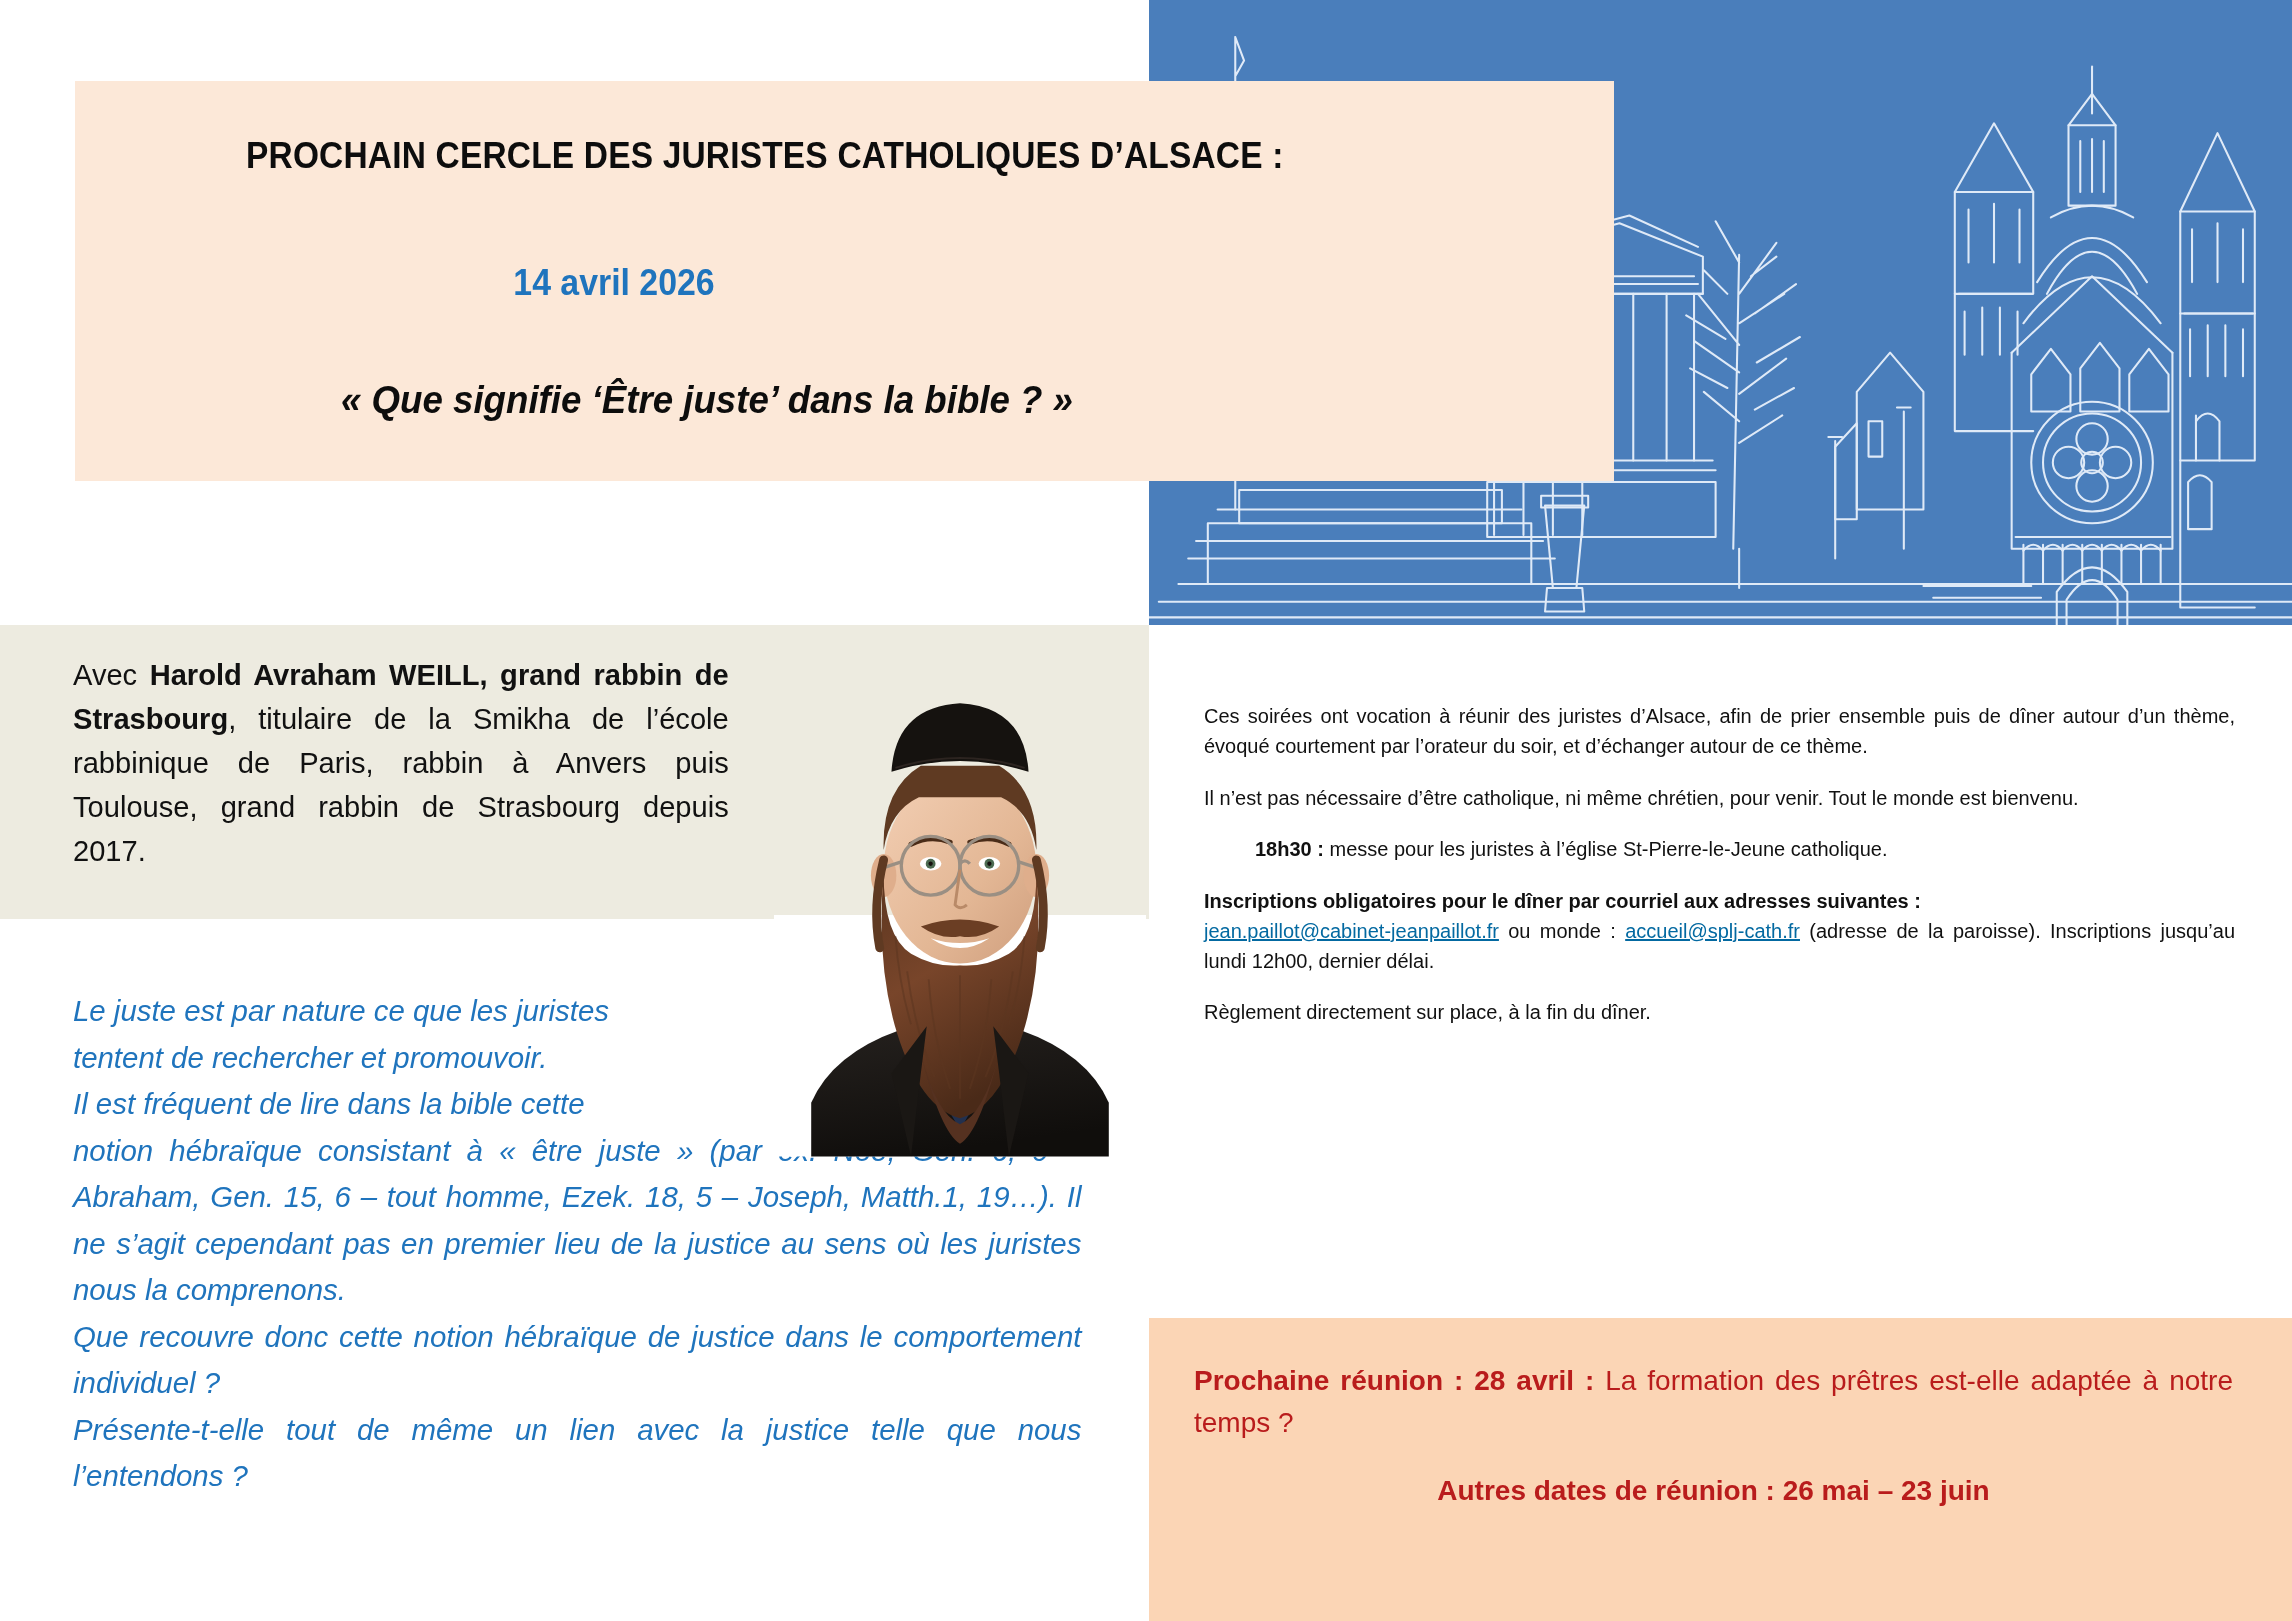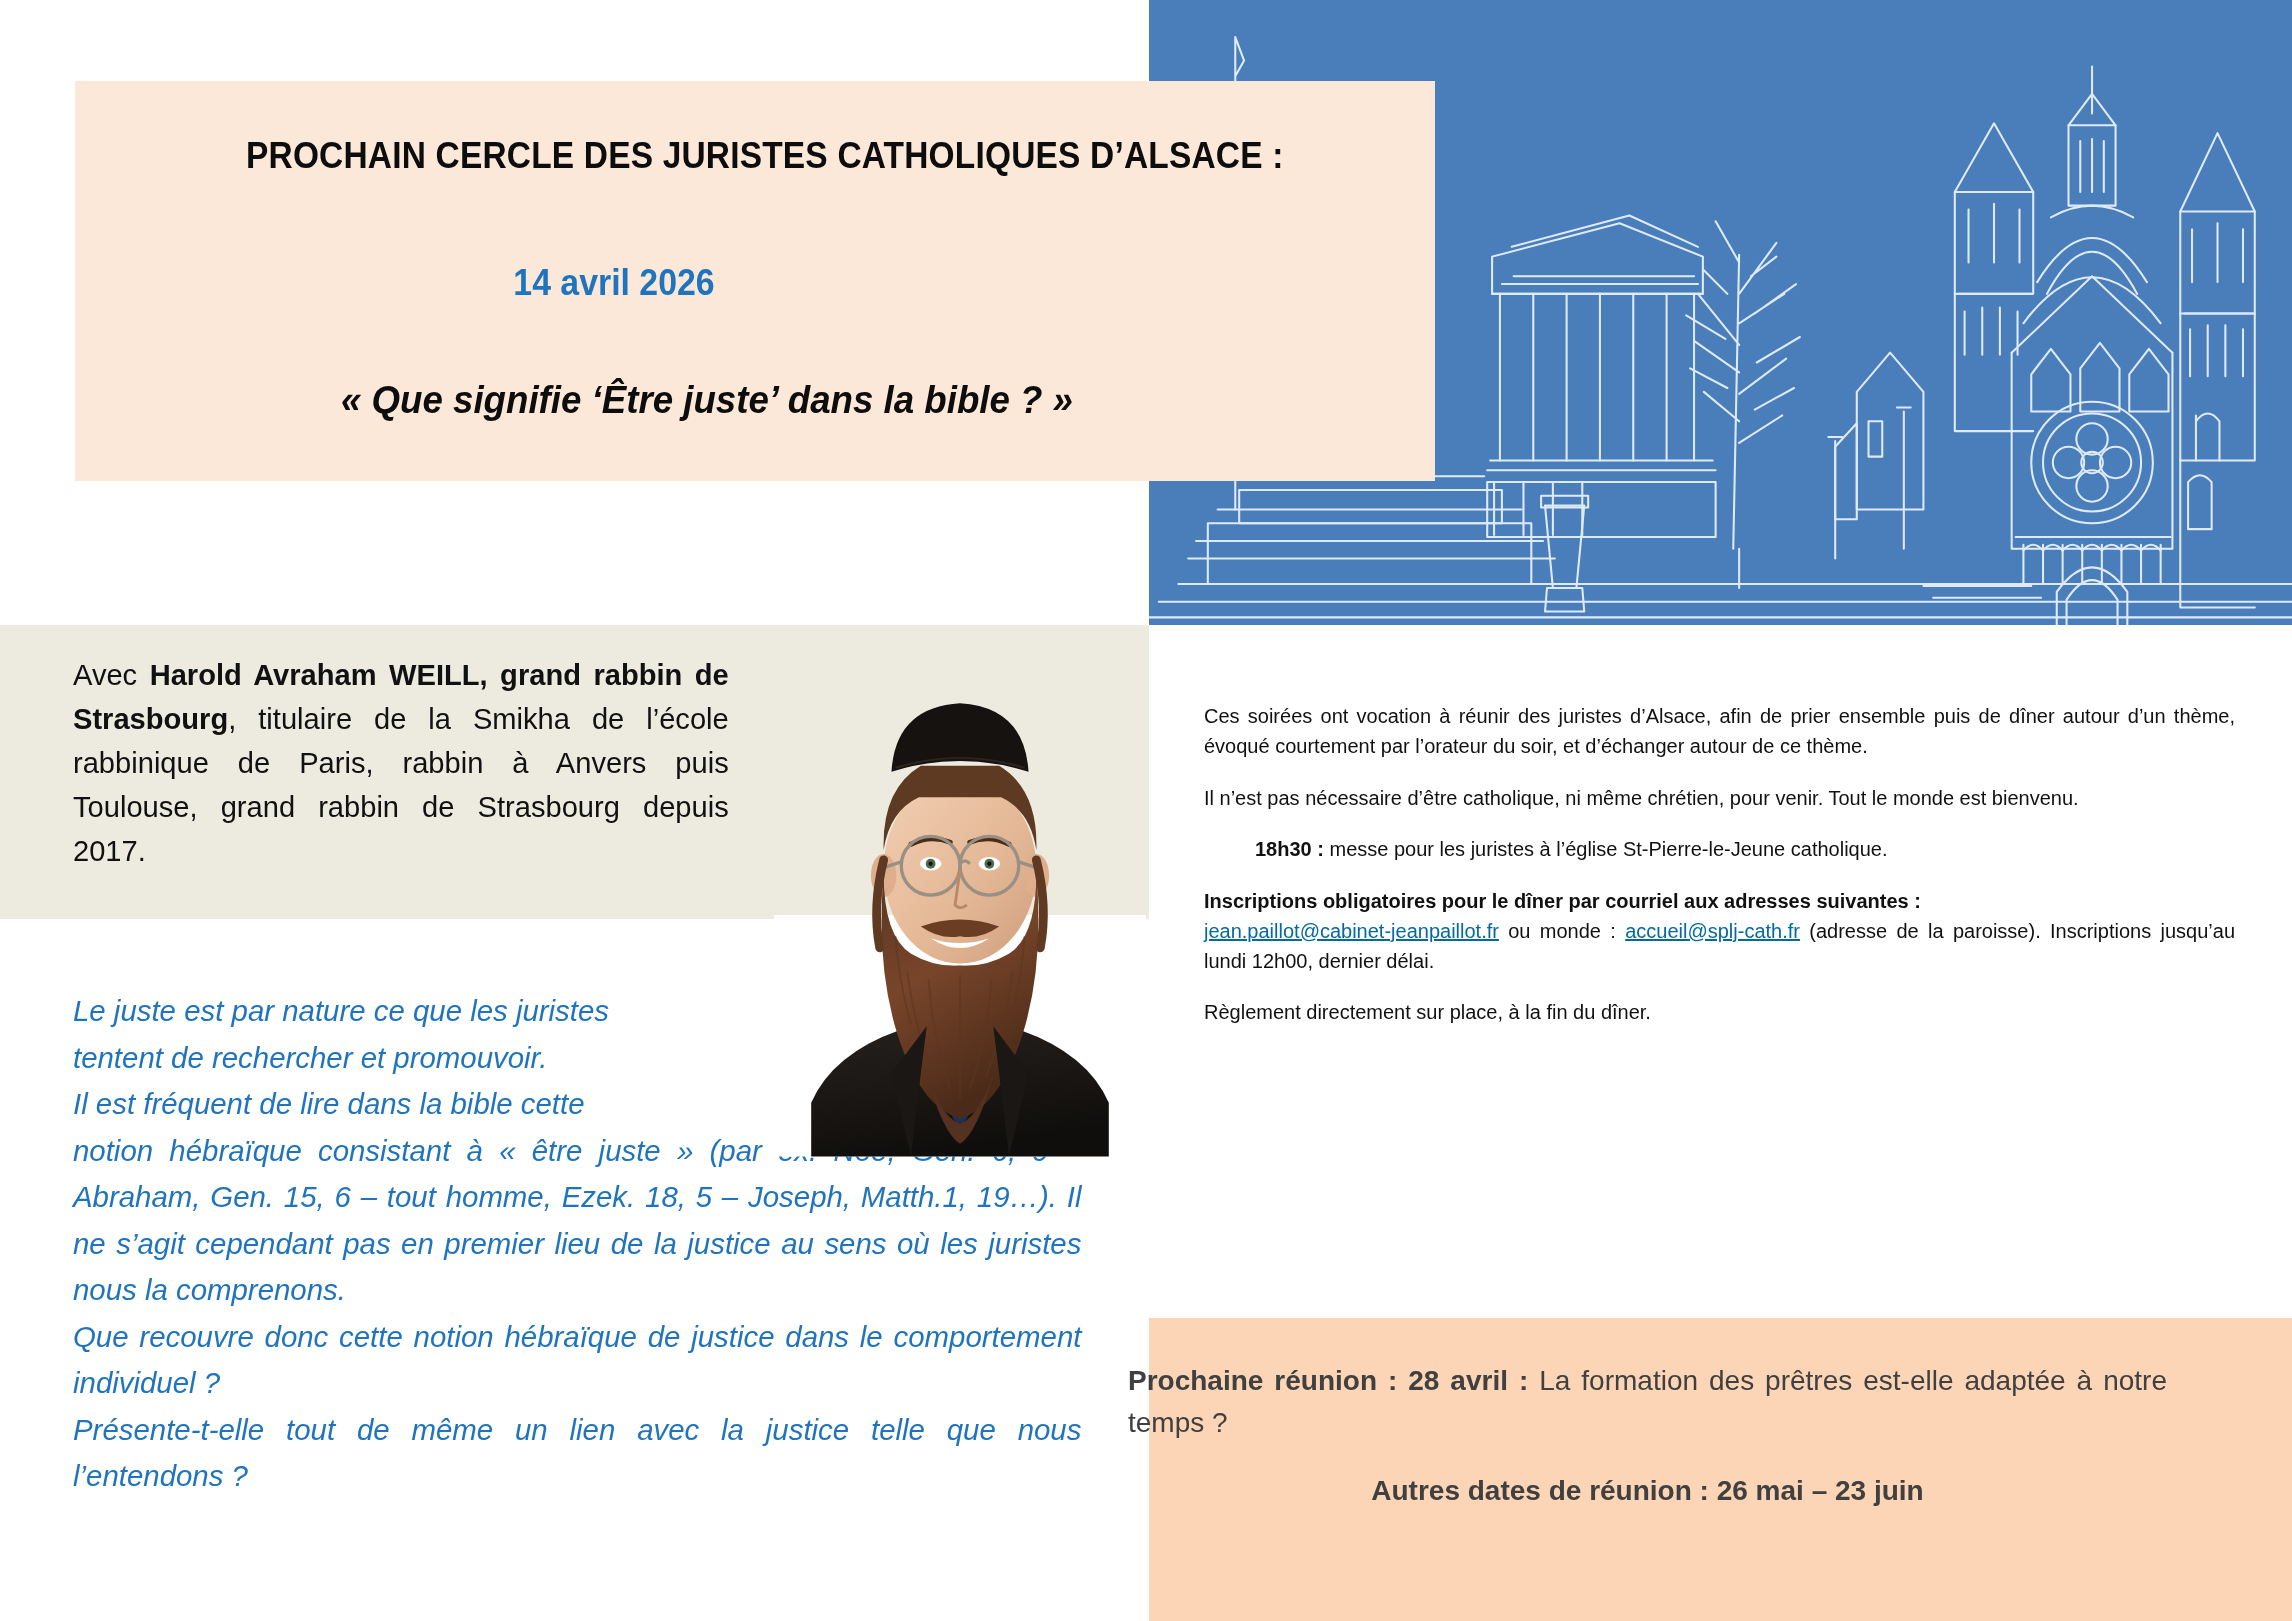--- a/index.html
+++ b/index.html
@@ -32,21 +32,21 @@
     left: 0;
     top: 0;
     width: 1144px;
     height: 625px;
   }
 
   #title-card {
     position: absolute;
     left: 75px;
     top: 81px;
-    width: 1360px;
+    width: 1539px;
     height: 400px;
     background: #fce8d8;
     z-index: 4;
     padding: 0;
   }
   #event-title {
     position: absolute;
     left: 171px;
     top: 54px;
     width: 1294px;
@@ -170,26 +170,26 @@
   #footer-box {
     position: absolute;
     left: 1149px;
     top: 1318px;
     width: 1144px;
     height: 303px;
     background: #fbd5b5;
   }
   #footer-text {
     position: absolute;
-    left: 1128px;
+    left: 1194px;
     top: 1360px;
     width: 1039px;
     font-size: 28px;
     line-height: 1.5;
-    color: #404040;
+    color: #b91c1c;
   }
   #footer-text p { margin: 0 0 25.5px 0; text-align: justify; text-justify: inter-word; }
   #footer-text p.last { margin-bottom: 0; text-align: center; }
   #footer-text b { font-weight: 700; }
 </style>
 </head>
 <body>
 
 <div id="header-band">
   <svg id="church-illustration" viewBox="0 0 1167 638" preserveAspectRatio="xMidYMid slice" aria-hidden="true">

